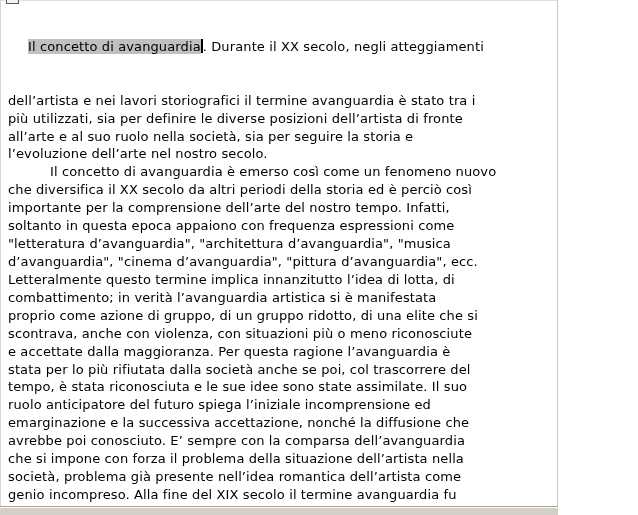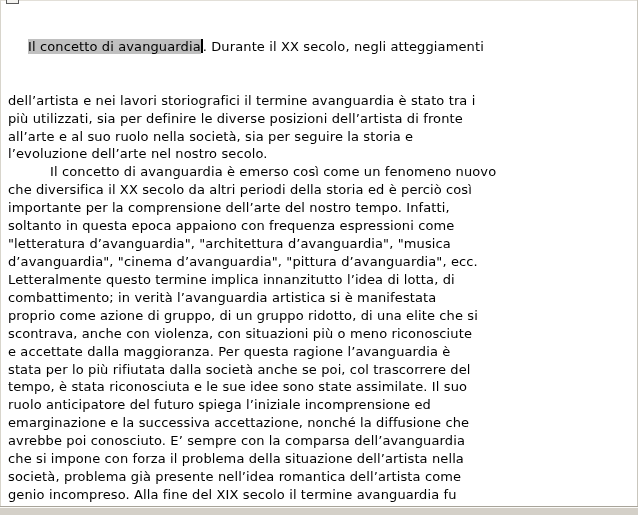--- a/index.html
+++ b/index.html
@@ -3,21 +3,21 @@
 <meta charset="utf-8">
 <style>
   :root{
     --sel:#c0c0c0; --txt:#000000; --page:#ffffff; --chrome:#d4d0c8;
   }
   html,body{margin:0;padding:0;}
   body{
     width:638px;height:515px;overflow:hidden;background:var(--page);
     font-family:"DejaVu Sans", sans-serif;
   }
-  .page{position:relative;width:638px;height:515px;background:var(--page);overflow:hidden;}
+  .page{position:relative;width:558px;height:515px;background:var(--page);overflow:hidden;}
   .edge-top{position:absolute;left:0;top:0;width:100%;height:1px;background:#e2dfd8;}
   .edge-left{position:absolute;left:0;top:0;width:1px;height:100%;background:#d8d5cc;}
   .edge-right{position:absolute;right:0;top:0;width:1px;height:100%;background:#c9c6bd;}
   .anchor-icon{
     position:absolute;left:6px;top:-5px;width:11px;height:7px;
     border:1px solid #5a5a5a;background:#f4f3f0;
   }
   .text-area{
     position:absolute;left:8px;top:2px;right:2px;
     font-size:13px;line-height:17.93px;letter-spacing:0.12px;color:var(--txt);

